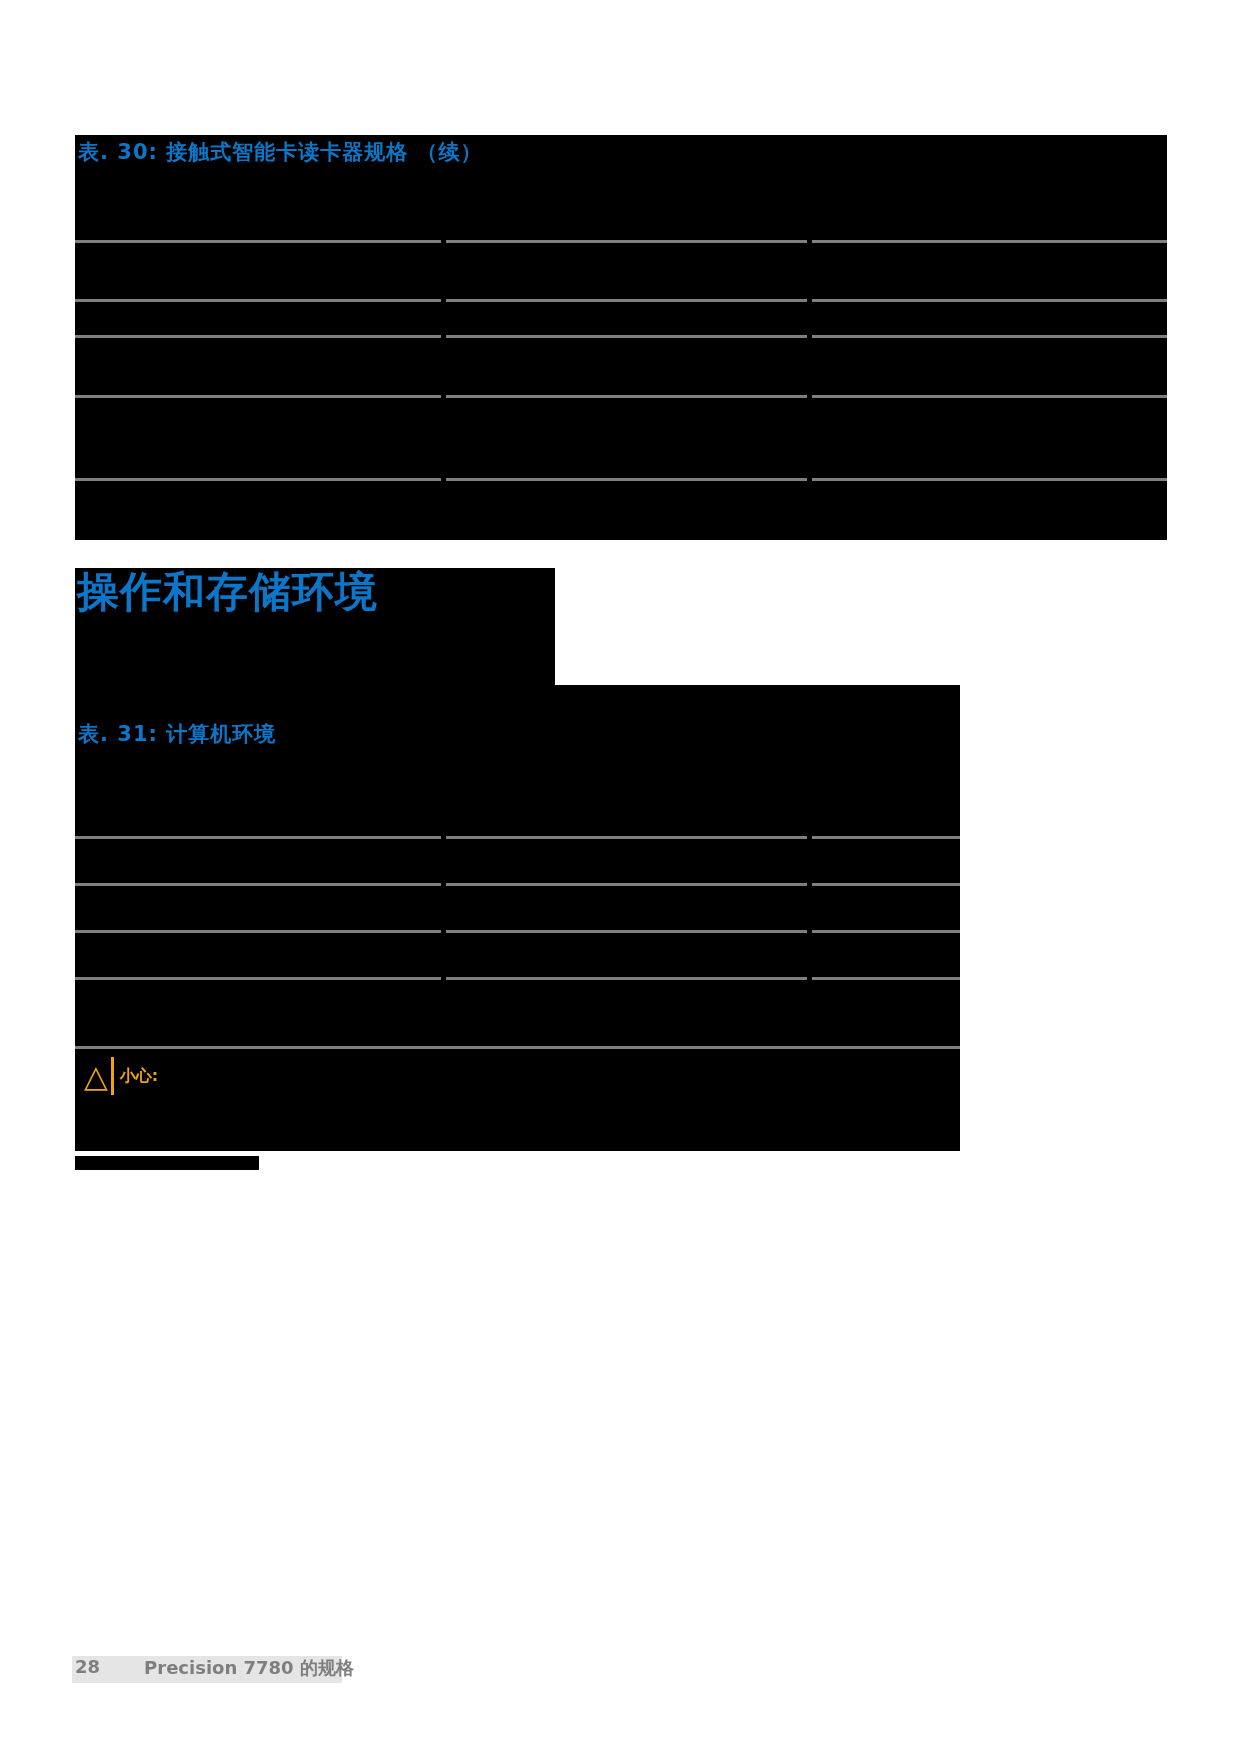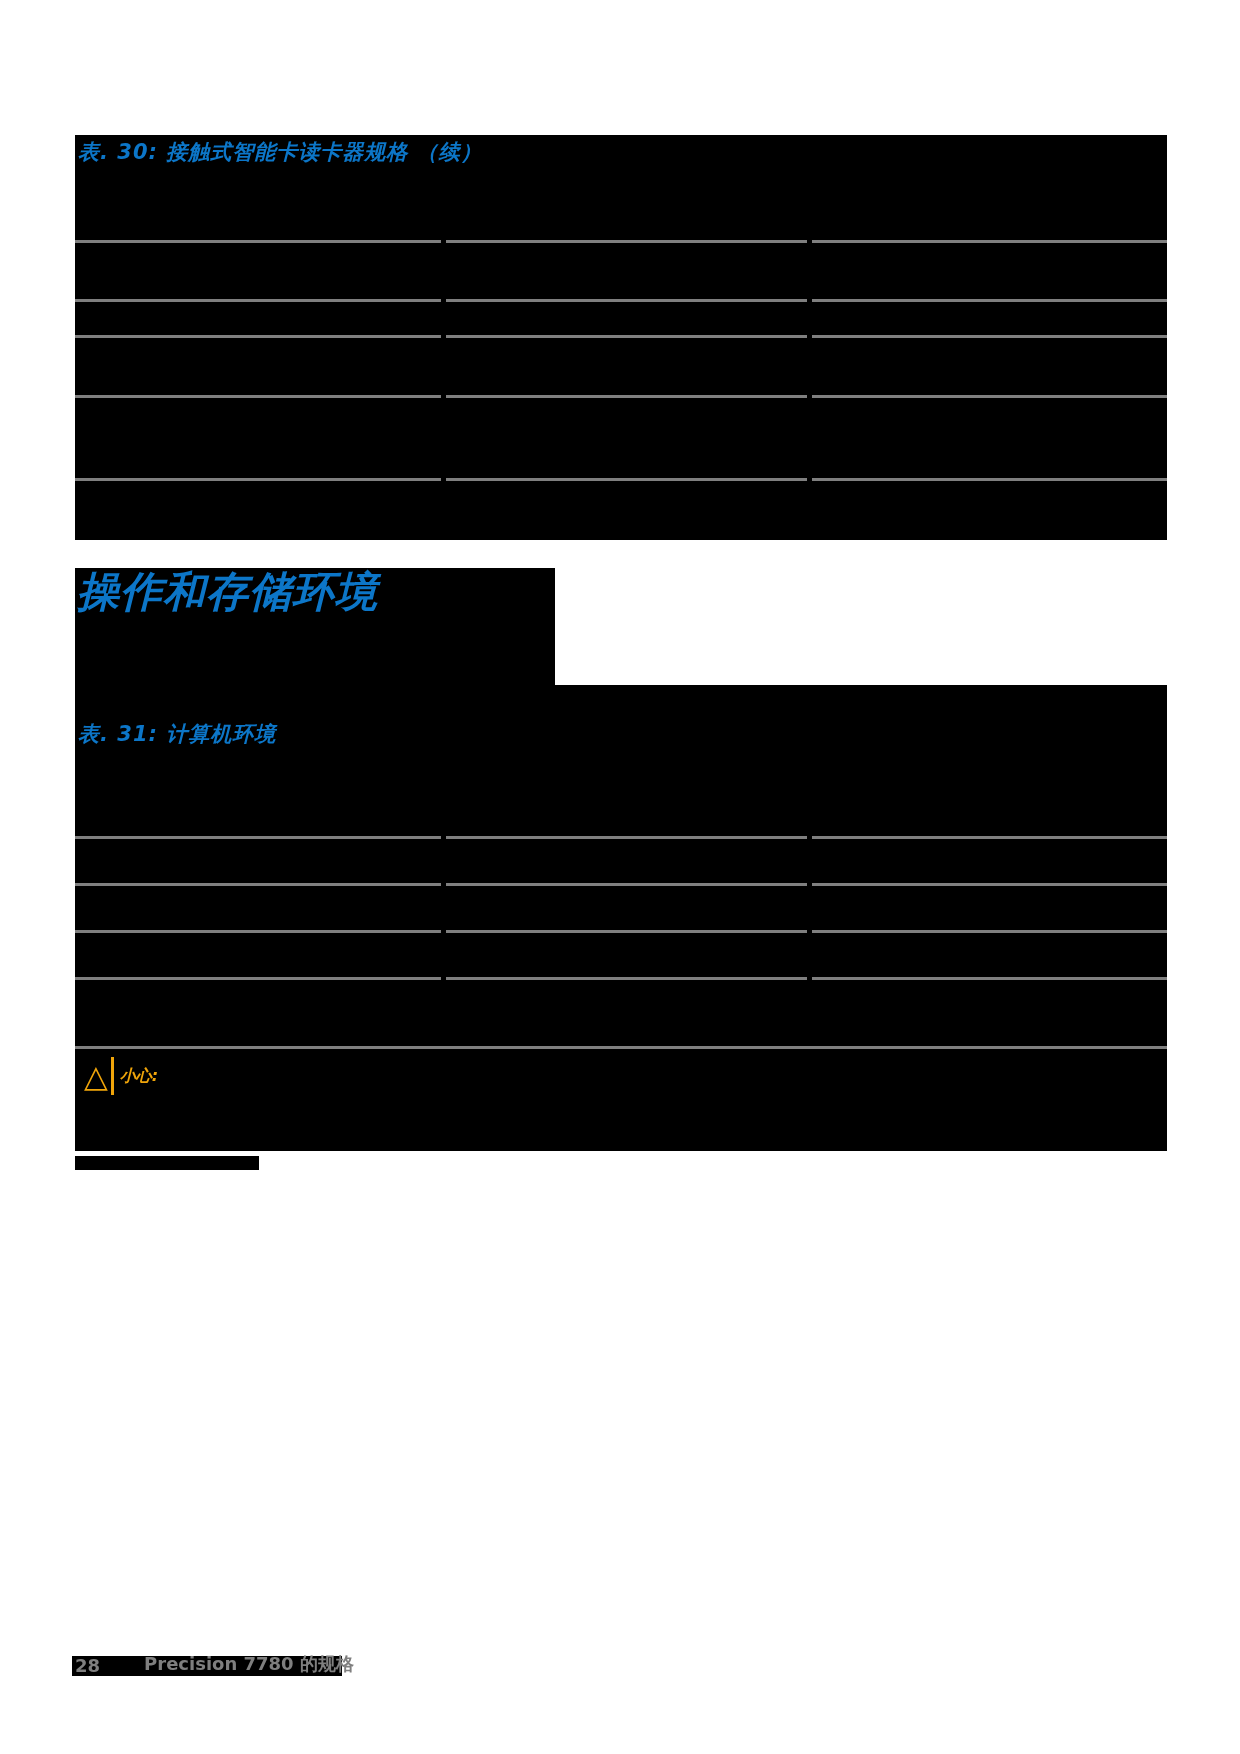--- a/index.html
+++ b/index.html
@@ -3,21 +3,21 @@
 <meta charset="utf-8">
 <style>
   html,body{margin:0;padding:0;background:#ffffff;}
   .page{
     position:relative;
     width:1240px;height:1754px;
     background:#ffffff;
     font-family:"DejaVu Sans", sans-serif;
     overflow:hidden;
   }
-  .redact{position:absolute;background:#000000;font-style:italic;}
+  .redact{position:absolute;background:#000000;}
 
   
   .block-t30{left:75px;top:135px;width:1092px;height:405px;}
   .table-caption{
     position:absolute;left:3px;
     font-size:21px;font-weight:bold;
     color:var(--accent-blue);
     letter-spacing:1px;white-space:nowrap;
   }
   .block-t30 .table-caption{top:3px;}
@@ -34,21 +34,21 @@
 
   
   .block-heading{left:75px;top:568px;width:480px;height:117px;}
   .section-heading{
     position:absolute;left:2px;top:3px;margin:0;
     font-size:42px;font-weight:bold;line-height:1.0;
     color:var(--accent-blue);letter-spacing:1px;white-space:nowrap;
   }
 
   
-  .block-t31{left:75px;top:685px;width:1092px;height:466px;}
+  .block-t31{left:75px;top:685px;width:885px;height:466px;}
   .block-t31 .table-caption{top:35px;}
   .t31-l1{top:151px}.t31-l2{top:198px}.t31-l3{top:245px}.t31-l4{top:292px}
   .t31-bottom{top:361px}
 
   .caution{
     position:absolute;left:9px;top:372px;
     display:flex;align-items:center;
   }
   .caution-triangle{
     color:var(--caution-yellow);
@@ -62,23 +62,23 @@
   .caution-label{
     color:var(--caution-yellow);
     font-size:16px;font-weight:bold;white-space:nowrap;
   }
 
   
   .small-bar{left:75px;top:1156px;width:184px;height:14px;}
 
   
   .footer-bar{
-    left:72px;top:1656px;width:270px;height:20px;
-    display:flex;align-items:flex-end;
-    background:#000000;position:absolute;
+    left:72px;top:1656px;width:270px;height:27px;
+    display:flex;align-items:flex-start;
+    background:#e5e5e5;position:absolute;
   }
   .footer-bar span{
     color:var(--footer-gray);
     font-size:18px;font-weight:bold;white-space:nowrap;
   }
   .footer-page-number{margin-left:3px;}
   .footer-title{margin-left:44px;}
 </style>
 </head>
 <body>

